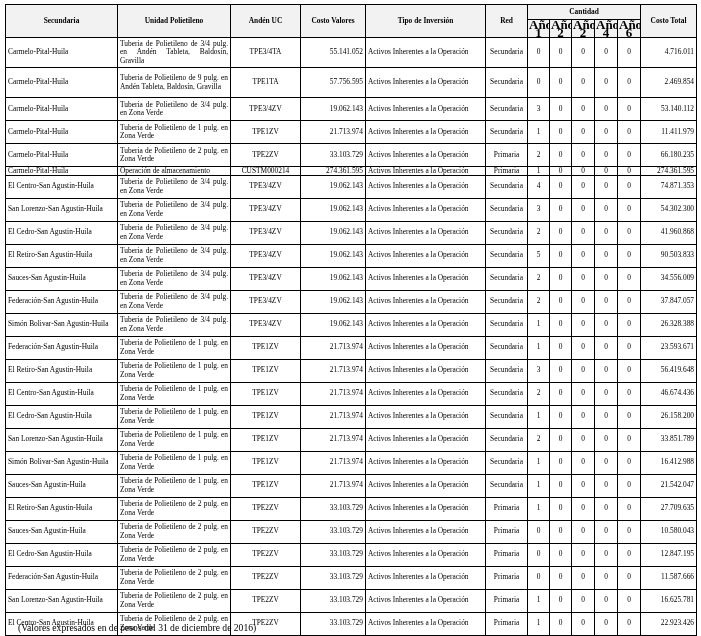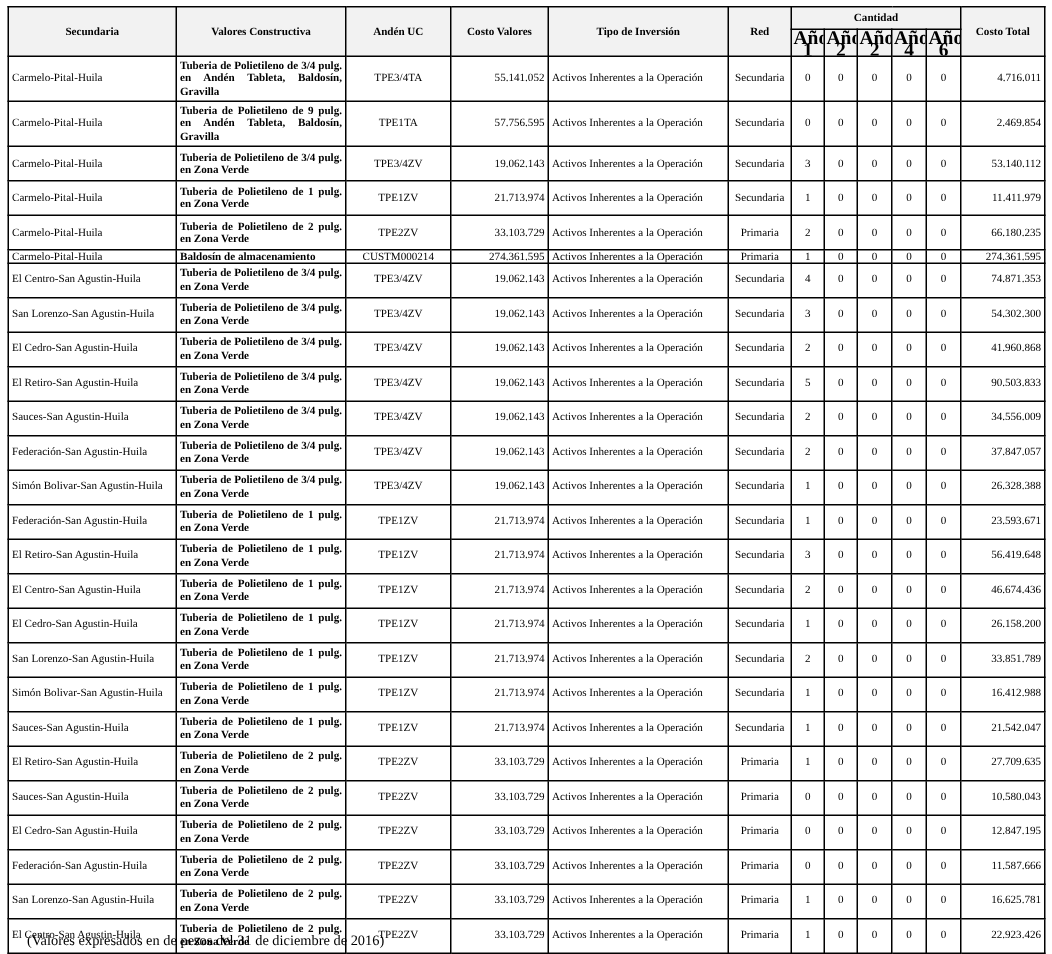--- a/index.html
+++ b/index.html
@@ -4,21 +4,21 @@
 <style>
   html, body { margin:0; padding:0; background:#ffffff; }
   body { width:701px; height:636px; overflow:hidden; font-family:"Liberation Serif","DejaVu Serif",serif; color:#000; }
   table { position:absolute; left:5px; top:4px; border-collapse:collapse; table-layout:fixed; width:691px; }
   td, th { border:1px solid #000; font-size:7.4px; line-height:8.2px; padding:0 2px; overflow:hidden; }
   th { background:#f2f2f2; font-weight:bold; text-align:center; }
   thead tr.h1 th { height:14px; }
   thead tr.h2 th { height:17px; font-size:13px; line-height:7.6px; padding:0 1px; }
   td.c { text-align:center; }
   td.r { text-align:right; }
-  td.j { text-align:justify; text-align-last:left;font-weight:bold; }
+  td.j { text-align:justify; text-align-last:left; }
   tr.tall td { height:22px; }
   tr.tall3 td { height:29px; }
   tr.short td { height:7.5px; line-height:7.5px; }
   .note { position:absolute; left:18px; top:622px; font-size:9.6px; line-height:11px;text-align:center; }
 </style>
 </head>
 <body>
 
 <table>
   <colgroup>
@@ -31,21 +31,21 @@
       <col style="width:22px">
       <col style="width:22px">
     <col style="width:23px">
       <col style="width:23px">
       <col style="width:23px">
       <col style="width:56px">
   </colgroup>
   <thead>
     <tr class="h1">
       <th rowspan="2">Secundaria</th>
-      <th rowspan="2">Valores Constructiva</th>
+      <th rowspan="2">Unidad Polietileno</th>
       <th rowspan="2">Andén UC</th>
       <th rowspan="2">Costo Valores</th>
       <th rowspan="2">Tipo de Inversión</th>
       <th rowspan="2">Red</th>
       <th colspan="5">Cantidad</th>
       <th rowspan="2">Costo Total</th>
     </tr>
     <tr class="h2">
       <th>Año 1</th>
       <th>Año 2</th>
@@ -120,21 +120,21 @@
         <td class="c">Primaria</td>
         <td class="c">2</td>
         <td class="c">0</td>
         <td class="c">0</td>
         <td class="c">0</td>
         <td class="c">0</td>
         <td class="r">66.180.235</td>
       </tr>
       <tr class="short">
         <td>Carmelo-Pital-Huila</td>
-        <td class="j">Baldosín de almacenamiento</td>
+        <td class="j">Operación de almacenamiento</td>
         <td class="c">CUSTM000214</td>
         <td class="r">274.361.595</td>
         <td>Activos Inherentes a la Operación</td>
         <td class="c">Primaria</td>
         <td class="c">1</td>
         <td class="c">0</td>
         <td class="c">0</td>
         <td class="c">0</td>
         <td class="c">0</td>
         <td class="r">274.361.595</td>

